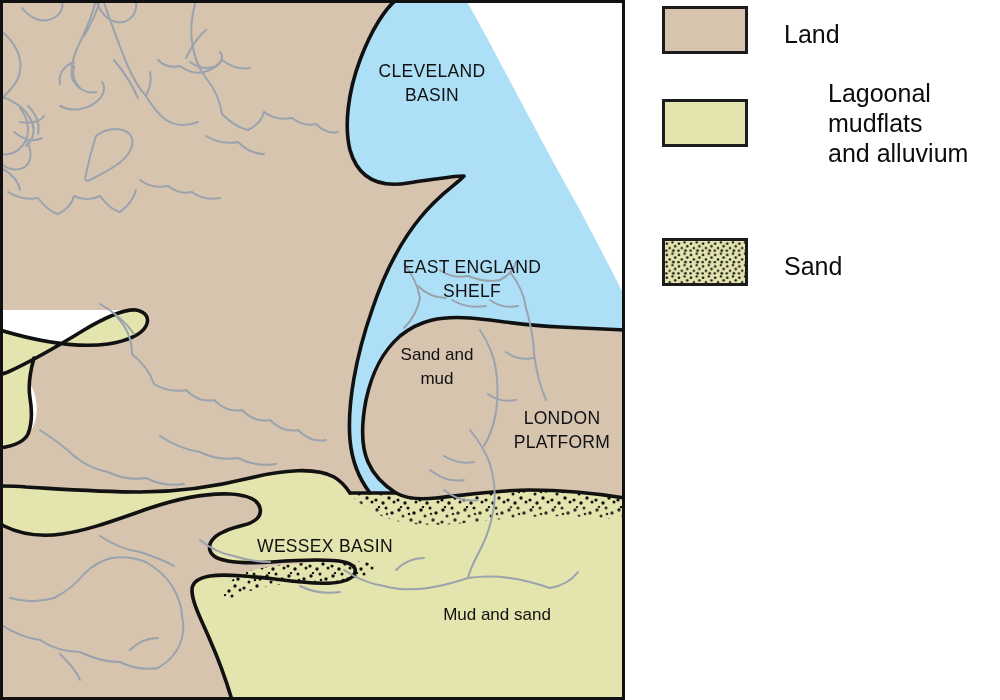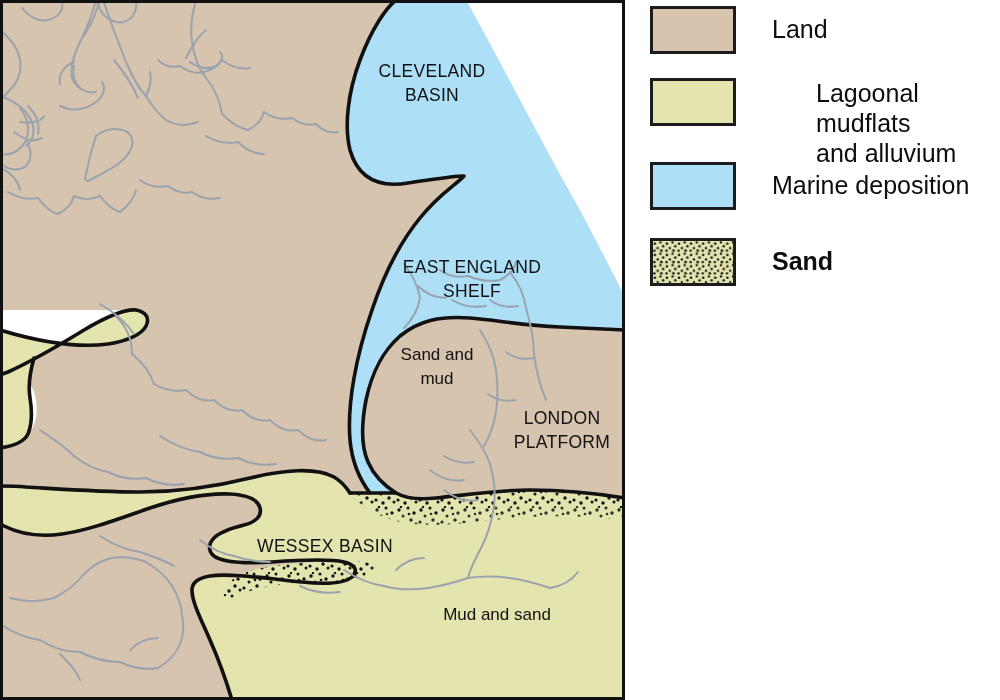--- a/index.html
+++ b/index.html
@@ -50,23 +50,23 @@
   
   #legend {
     position: absolute;
     left: 650px;
     top: 0px;
     width: 350px;
     height: 700px;
   }
   .legend-row {
     position: absolute;
-    left: 0;
+    left: 12px;
     display: flex;
-    align-items: flex-start;
+    align-items: center;
   }
   .swatch {
     width: 86px;
     height: 48px;
     border: 3px solid #1c1c1c;
     box-sizing: border-box;
     flex: 0 0 auto;
     position: relative;
     overflow: hidden;
   }
@@ -76,21 +76,21 @@
     line-height: 30px;
     color: #0d0d0d;
     white-space: pre-line;
     padding-top: 8px;
     font-family: "Liberation Sans", sans-serif;
   }
   .legend-text.two-line { padding-top: 0px; }
   #legend-row-0 { top: 6px; }
   #legend-row-1 { top: 78px; gap: 44px; }
   #legend-row-2 { top: 162px; }
-  #legend-row-3 { top: 238px; font-weight: bold; }
+  #legend-row-3 { top: 238px; }
 </style>
 </head>
 <body>
 
 <div id="root">
 
   <div id="map-panel">
     <svg id="map-svg" viewBox="0 0 625 700" xmlns="http://www.w3.org/2000/svg">
       <defs>
         <pattern id="sandStipple" width="22" height="22" patternUnits="userSpaceOnUse">
@@ -510,24 +510,20 @@
       <div class="swatch" style="background:#d6c4af"></div>
       <div class="legend-text">Land</div>
     </div>
 
     <div class="legend-row" id="legend-row-1">
       <div class="swatch" style="background:#e3e4ae"></div>
       <div class="legend-text two-line">Lagoonal mudflats
 and alluvium</div>
     </div>
 
-    <div class="legend-row" id="legend-row-2">
-      <div class="swatch" style="background:#ade0f7"></div>
-      <div class="legend-text">Marine deposition</div>
-    </div>
 
     <div class="legend-row" id="legend-row-3">
       <div class="swatch">
         <svg width="100%" height="100%" viewBox="0 0 86 48" preserveAspectRatio="none">
           <rect width="86" height="48" fill="url(#sandStippleSwatchLegend)"></rect>
           <defs>
             <pattern id="sandStippleSwatchLegend" width="13" height="13" patternUnits="userSpaceOnUse">
               <rect width="13" height="13" fill="#e3e4ae"></rect>
               <circle cx="2" cy="3" r="1.4" fill="#111"></circle>
               <circle cx="8" cy="1.5" r="1.3" fill="#111"></circle>

